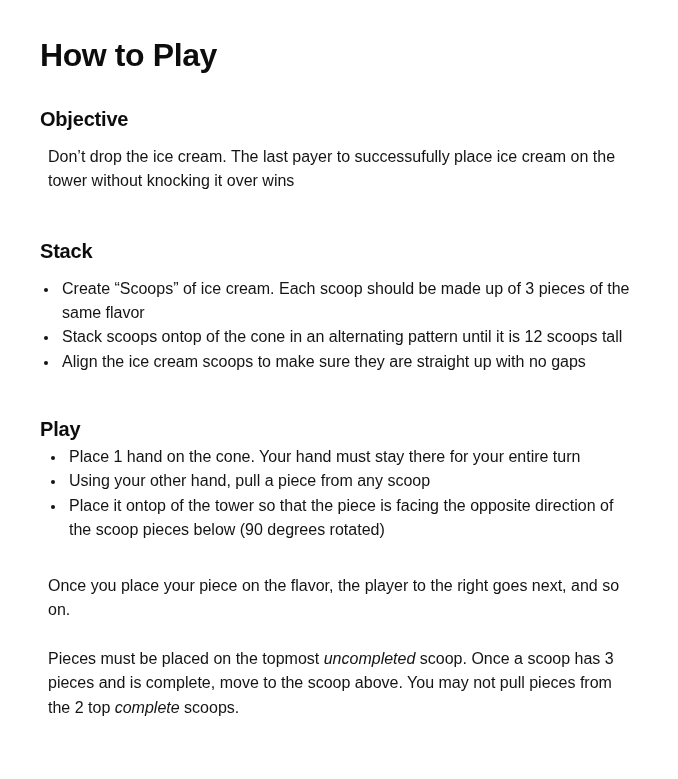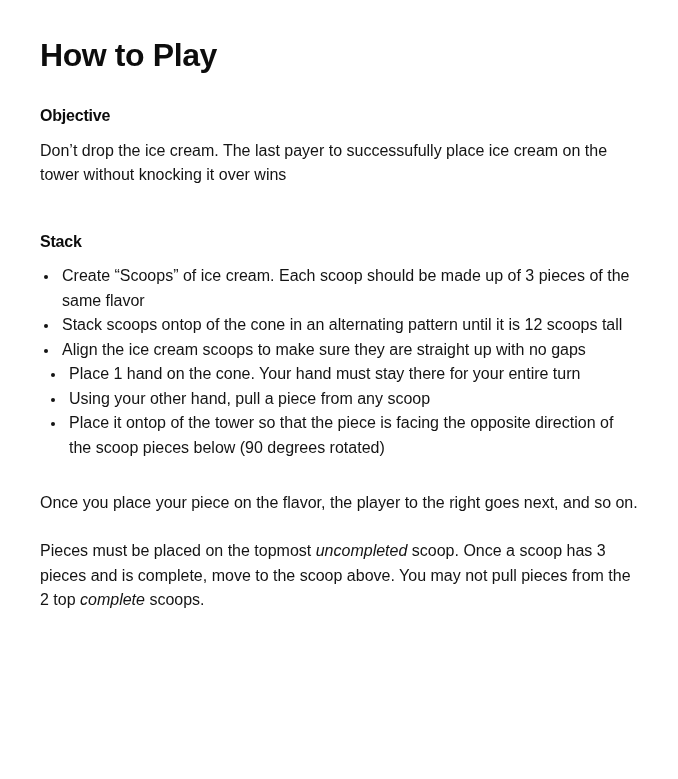--- a/index.html
+++ b/index.html
@@ -20,30 +20,30 @@
   }
   .title {
     font-size: 32px;
     font-weight: 700;
     line-height: 1.2;
     letter-spacing: -0.4px;
     margin: 6px 0 0 0;
     color: #0d0d0d;
   }
   .section-heading {
-    font-size: 16px;
+    font-size: 20px;
     font-weight: 700;
     letter-spacing: -0.2px;
     margin: 0;
     color: #0d0d0d;
   }
   .heading-objective { margin-top: 30px; }
   .heading-setup     { margin-top: 42px; }
   .heading-play      { margin-top: 40px; }
-  p { margin: 0; }
+  p { margin: 8px; }
   .body-text { margin-top: 10px; }
   ul {
     margin: 10px 0 0 0;
     padding: 0 0 0 19px;
     list-style: disc outside;
   }
   ul.play-list {
     margin-top: 0;
     padding-left: 26px;
   }
@@ -68,20 +68,21 @@
   <section>
     <h2 class="section-heading heading-setup">Stack</h2>
     <ul class="setup-list">
       <li>Create “Scoops” of ice cream. Each scoop should be made up of 3 pieces of the same flavor</li>
       <li>Stack scoops ontop of the cone in an alternating pattern until it is 12 scoops tall</li>
       <li>Align the ice cream scoops to make sure they are straight up with no gaps</li>
     </ul>
   </section>
 
   <section>
+    <h2 class="section-heading heading-play">Play</h2>
     <ul class="play-list">
       <li>Place 1 hand on the cone. Your hand must stay there for your entire turn</li>
       <li>Using your other hand, pull a piece from any scoop</li>
       <li>Place it ontop of the tower so that the piece is facing the opposite direction of the scoop pieces below (90 degrees rotated)</li>
     </ul>
   </section>
 
   <p class="closing-para-1">Once you place your piece on the flavor, the player to the right goes next, and so on.</p>
 
   <p class="closing-para-2"><span>Pieces must be placed on the topmost </span><em>uncompleted</em><span> scoop. Once a scoop has 3 pieces and is complete, move to the scoop above. You may not pull pieces from the 2 top </span><em>complete</em><span> scoops.</span></p>

